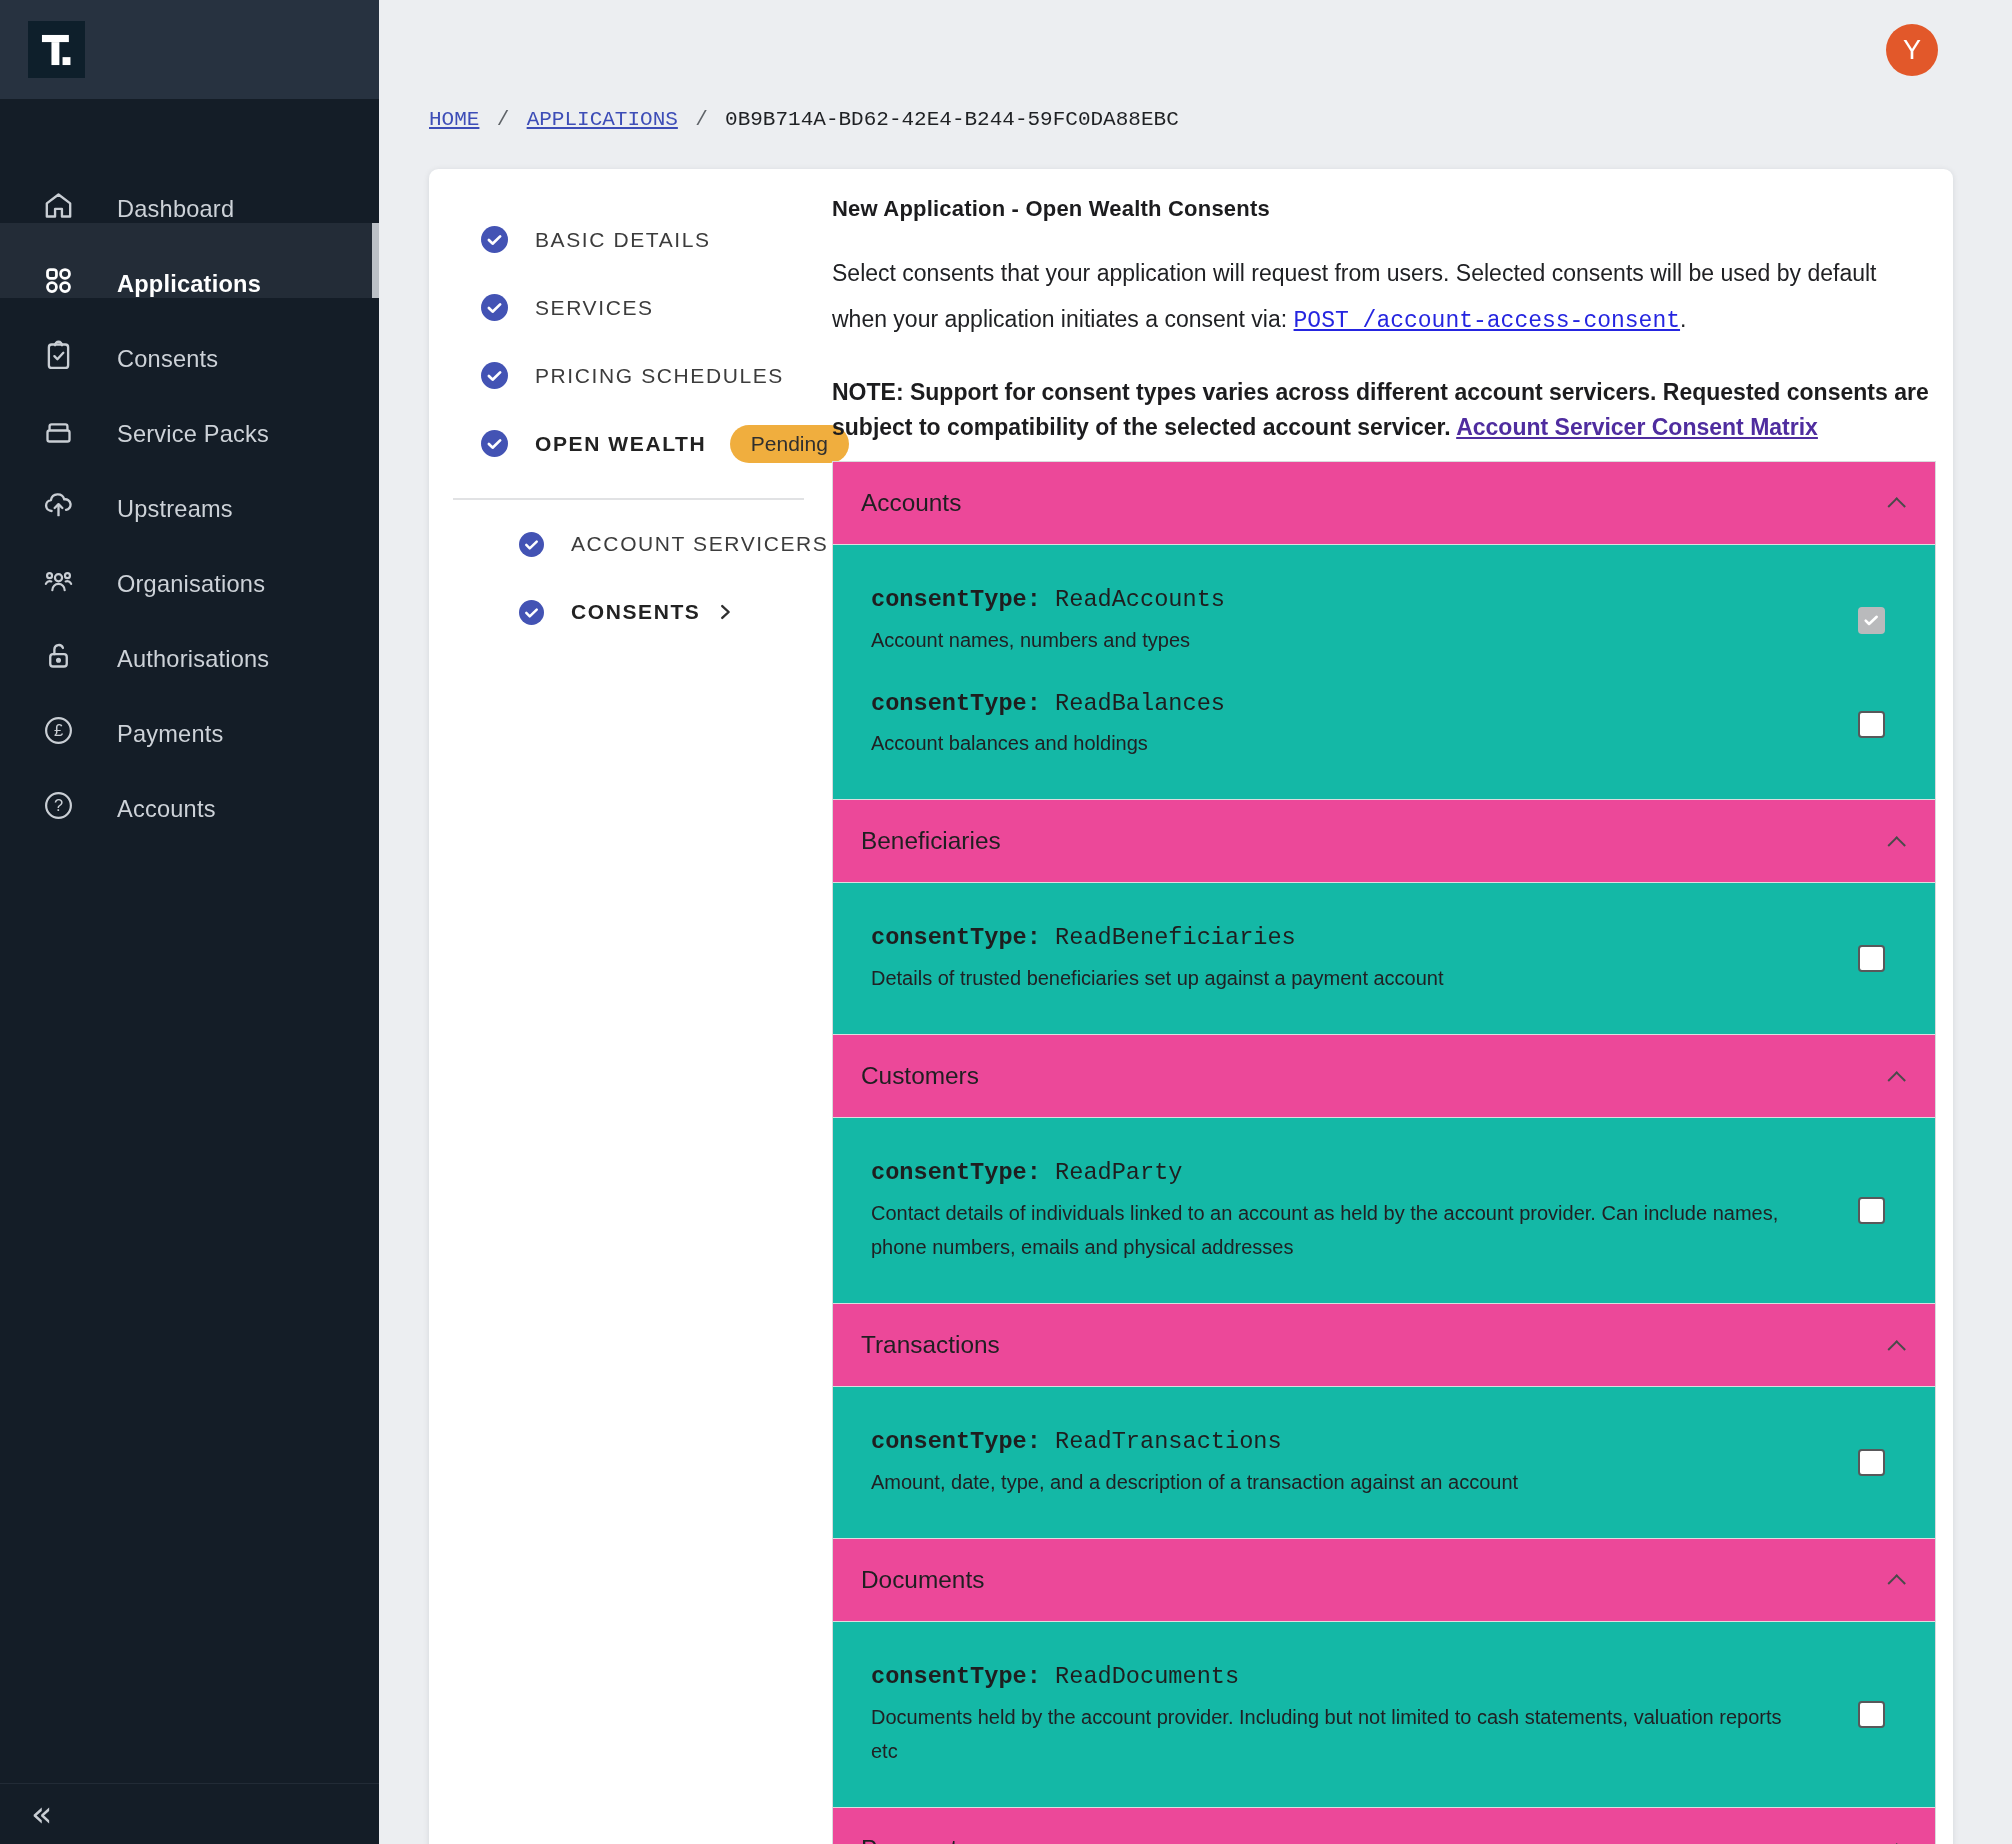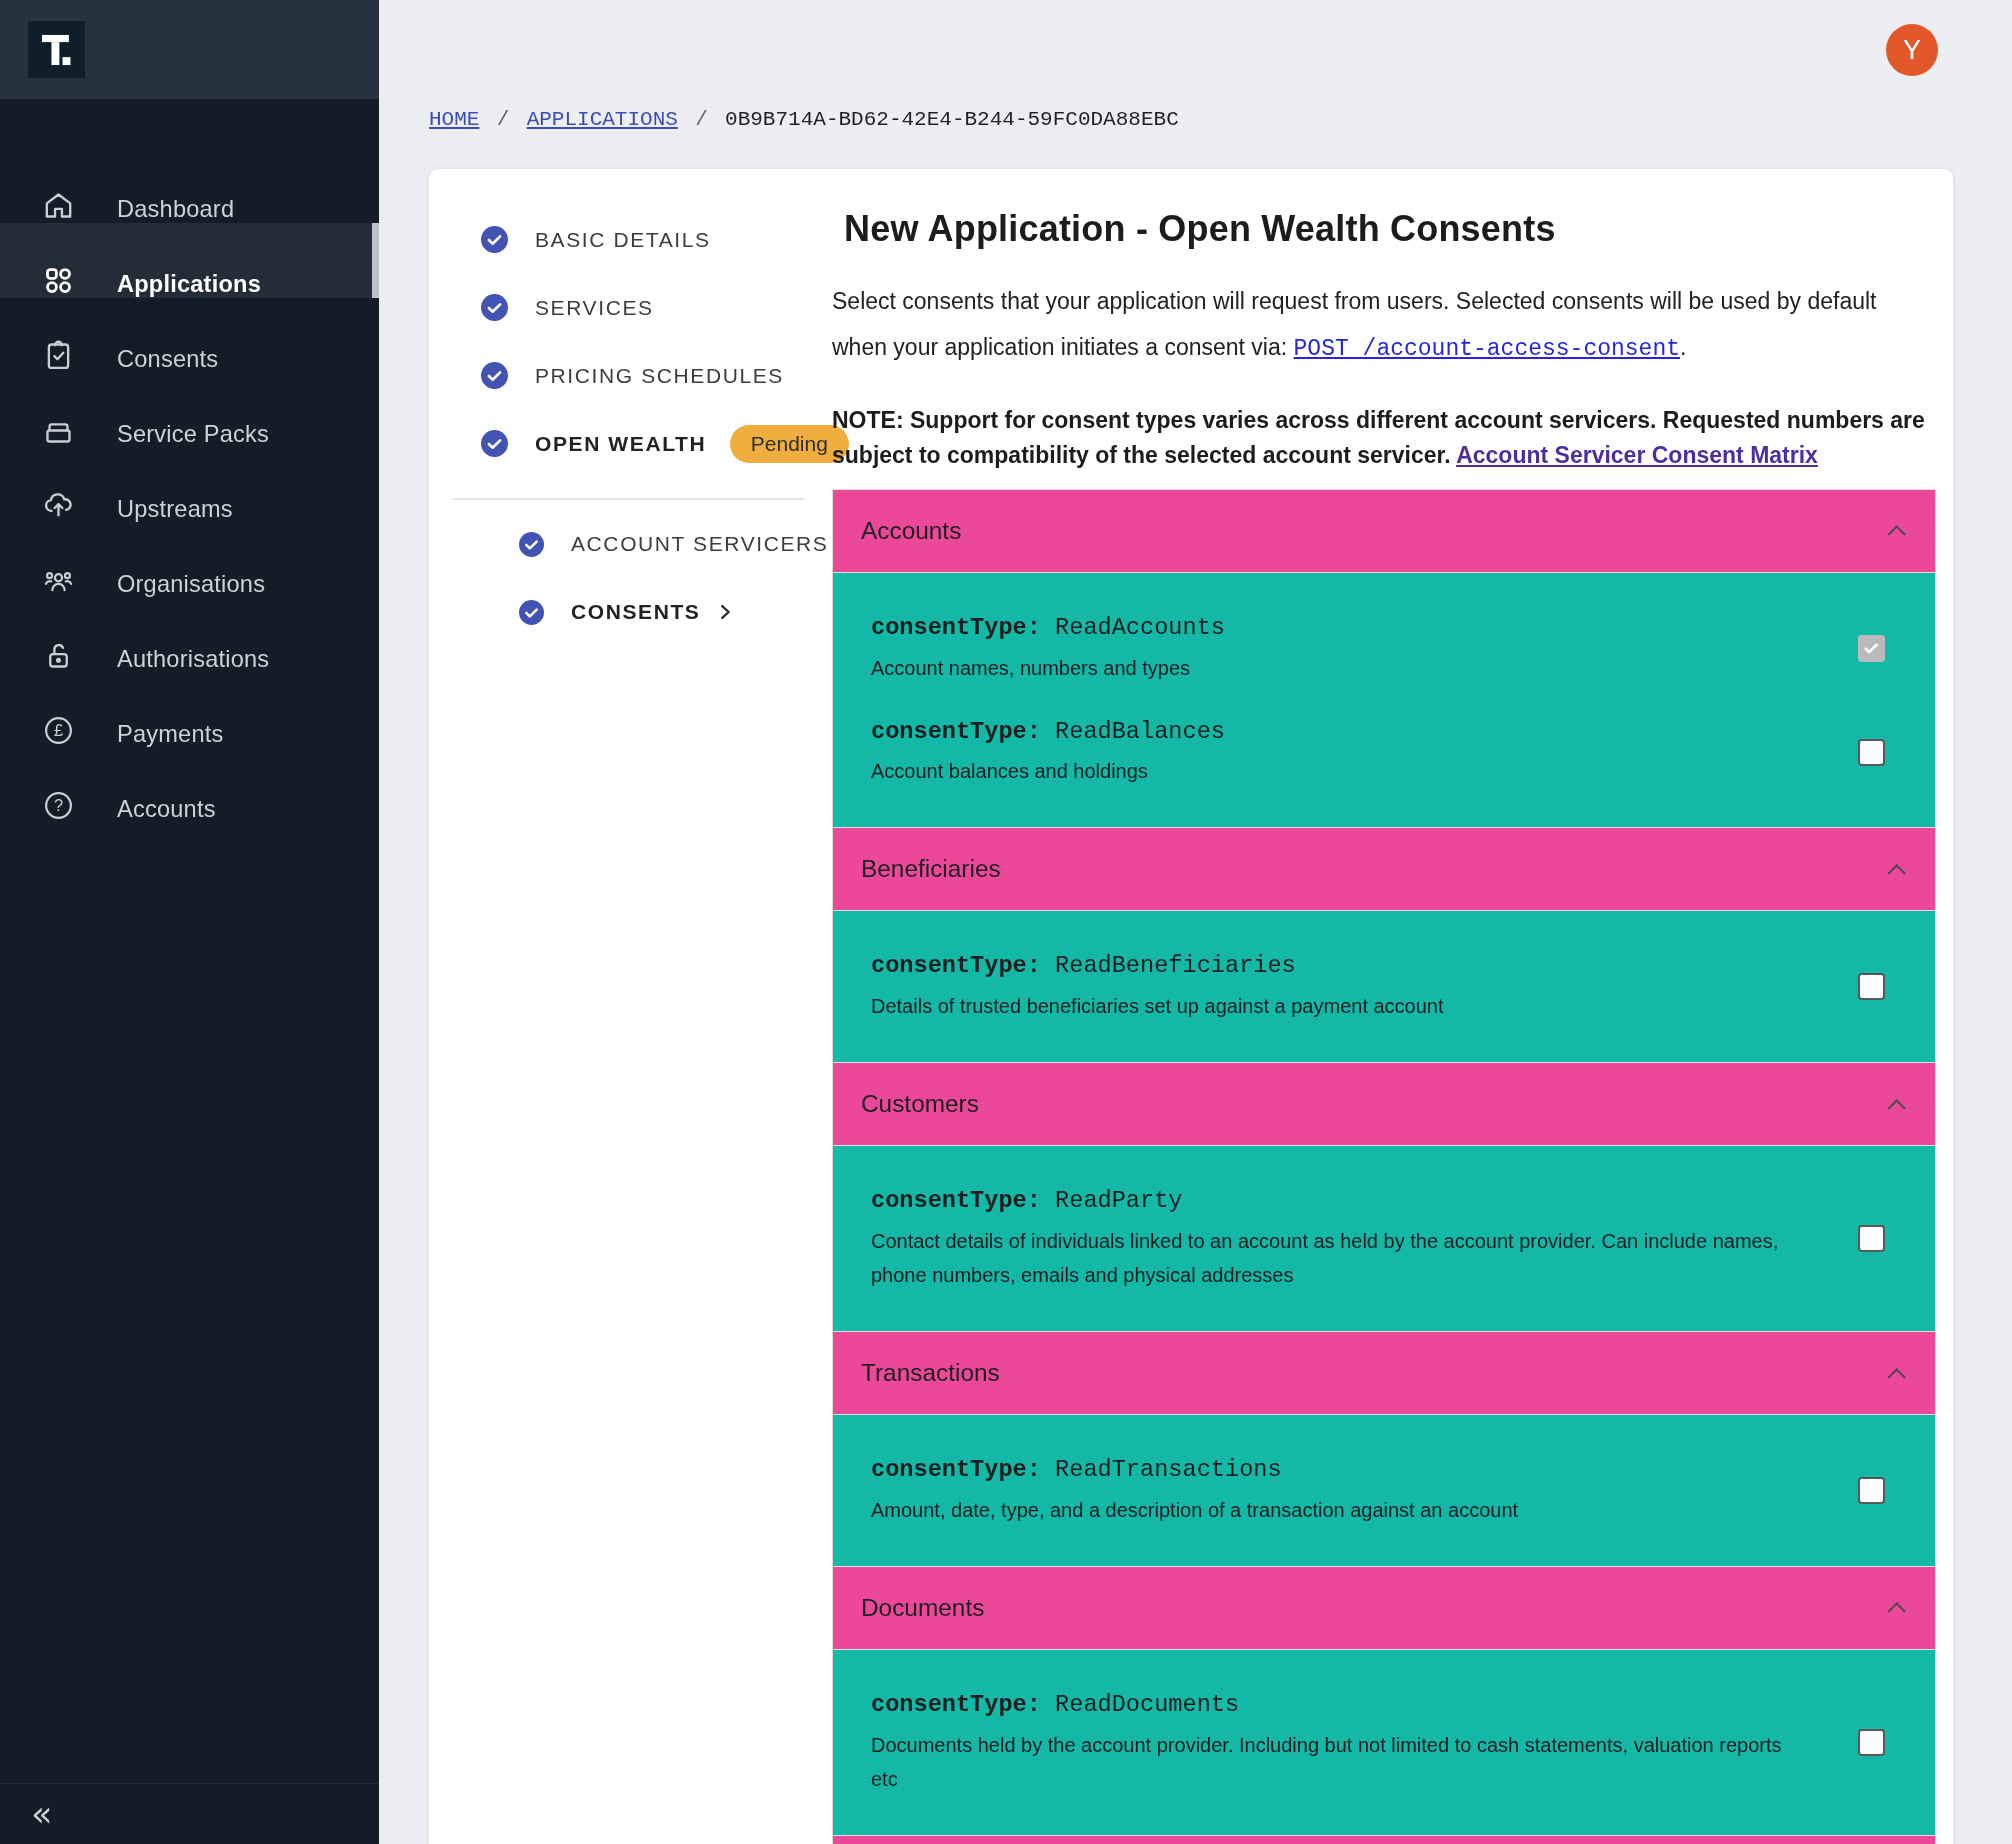--- a/index.html
+++ b/index.html
@@ -76,21 +76,21 @@
     margin-left:23.6px; background:#F0AE3E; color:#2F2F2F;
     font-size:21px; padding:7px 21px; border-radius:23.6px; white-space:nowrap;
   }
   .step-divider { height:1.6px; background:#E1E2E4; width:351px; margin:22px 0 31px -28px; }
   .substep { padding-left:38px; }
   .substep .step-check { width:25px; height:25px; }
   .step-chevron { margin-left:14px; display:flex; align-items:center; }
 
   
   .content { flex:1; padding:27px 17.3px 0 0; }
-  h1.page-title { margin:12px; font-size:36px; font-weight:bold; color:#1C1C1E; letter-spacing:0.2px; }
+  h1.page-title { margin:0; font-size:22px; font-weight:bold; color:#1C1C1E; letter-spacing:0.2px; }
   .intro { margin:28px 0 0 0; font-size:23px; line-height:46px; color:#202124; max-width:1108px; }
   .mono-link {
     font-family:"Liberation Mono","DejaVu Sans Mono",monospace;
     color:#2525E0; text-decoration:underline; cursor:pointer; font-size:23px;
   }
   .note { margin:31px 0 0 0; font-size:23px; line-height:35px; font-weight:bold; color:#1C1C1E; max-width:1116px; }
   .note-link { color:#4F2D9F; text-decoration:underline; font-weight:bold; cursor:pointer; }
 
   
   .accordion { margin-top:15.7px; border:1.6px solid #D9DBDD; border-bottom:none; }
@@ -316,21 +316,21 @@
             </svg>
           </span>
         </div>
       </div>
 
       <div class="content">
         <h1 class="page-title">New Application - Open Wealth Consents</h1>
 
         <p class="intro"><span>Select consents that your application will request from users. Selected consents will be used by default when your application initiates a consent via: </span><a class="mono-link">POST /account-access-consent</a><span>.</span></p>
 
-        <p class="note"><span>NOTE: Support for consent types varies across different account servicers. Requested numbers are subject to compatibility of the selected account servicer. </span><a class="note-link">Account Servicer Consent Matrix</a></p>
+        <p class="note"><span>NOTE: Support for consent types varies across different account servicers. Requested consents are subject to compatibility of the selected account servicer. </span><a class="note-link">Account Servicer Consent Matrix</a></p>
 
         <div class="accordion">
 
           <div class="acc-section">
             <div class="acc-header">
               <span class="acc-title">Accounts</span>
               <span class="chevron-up"></span>
             </div>
             <div class="acc-body">
               <div class="consent-row">

